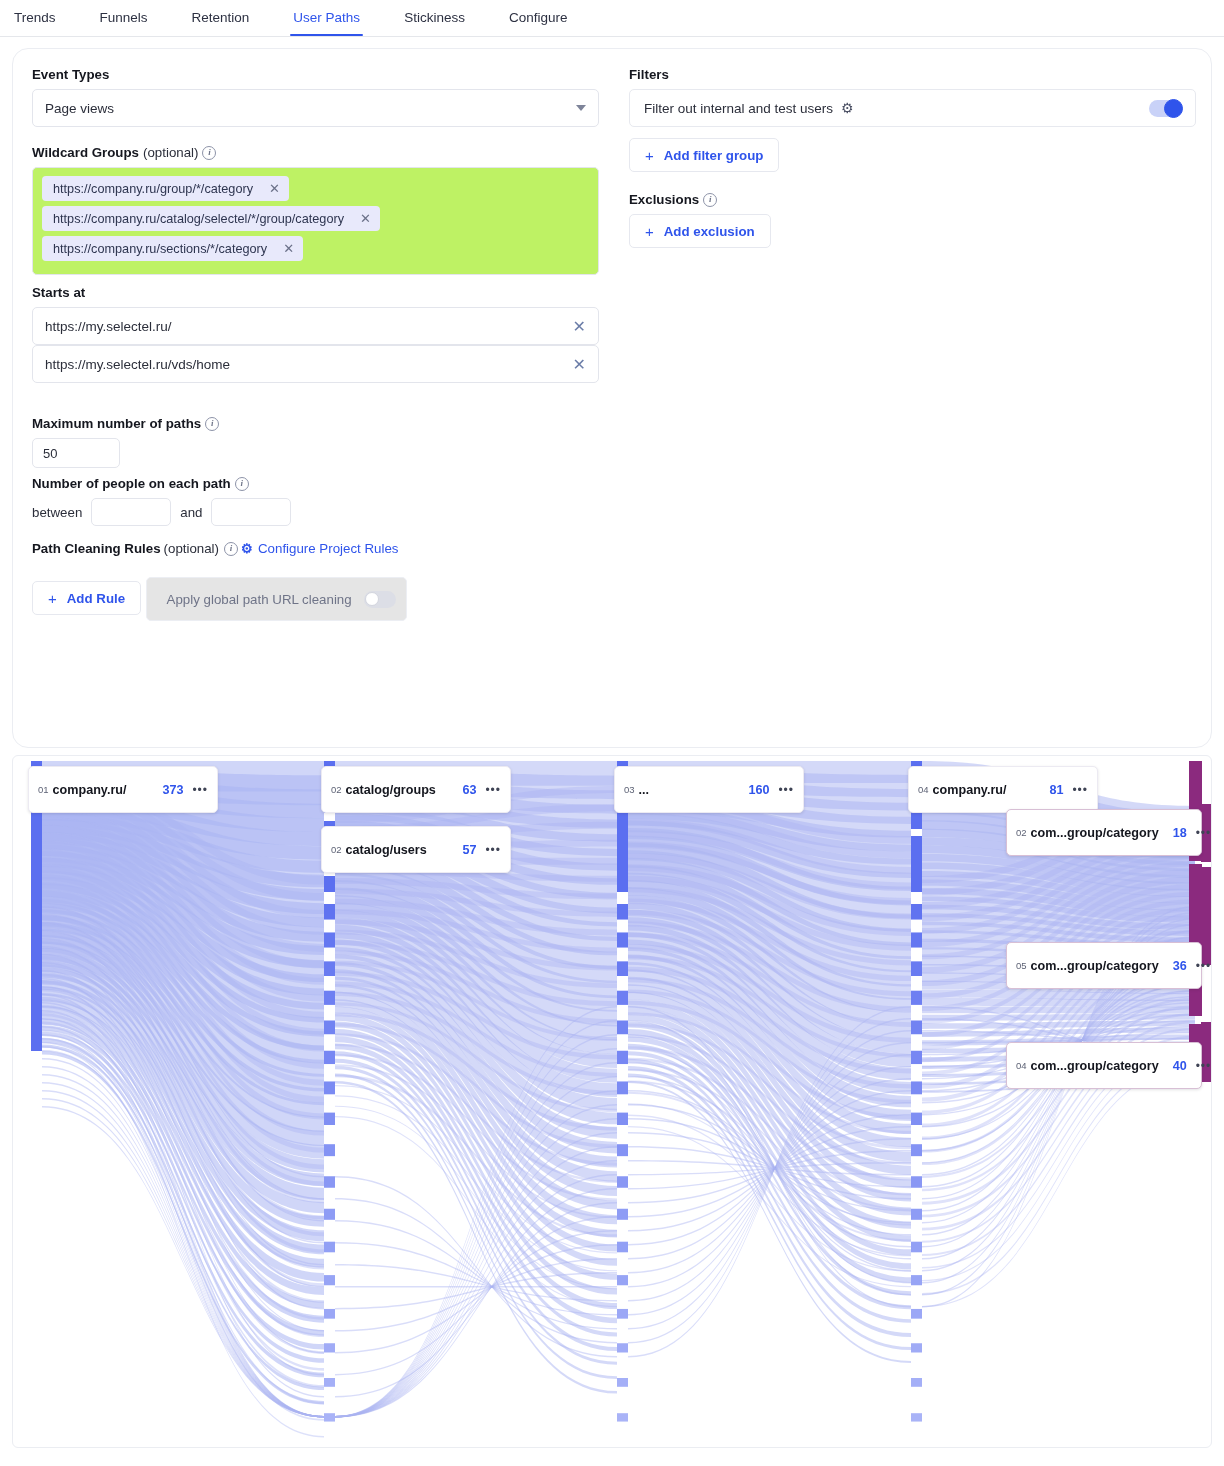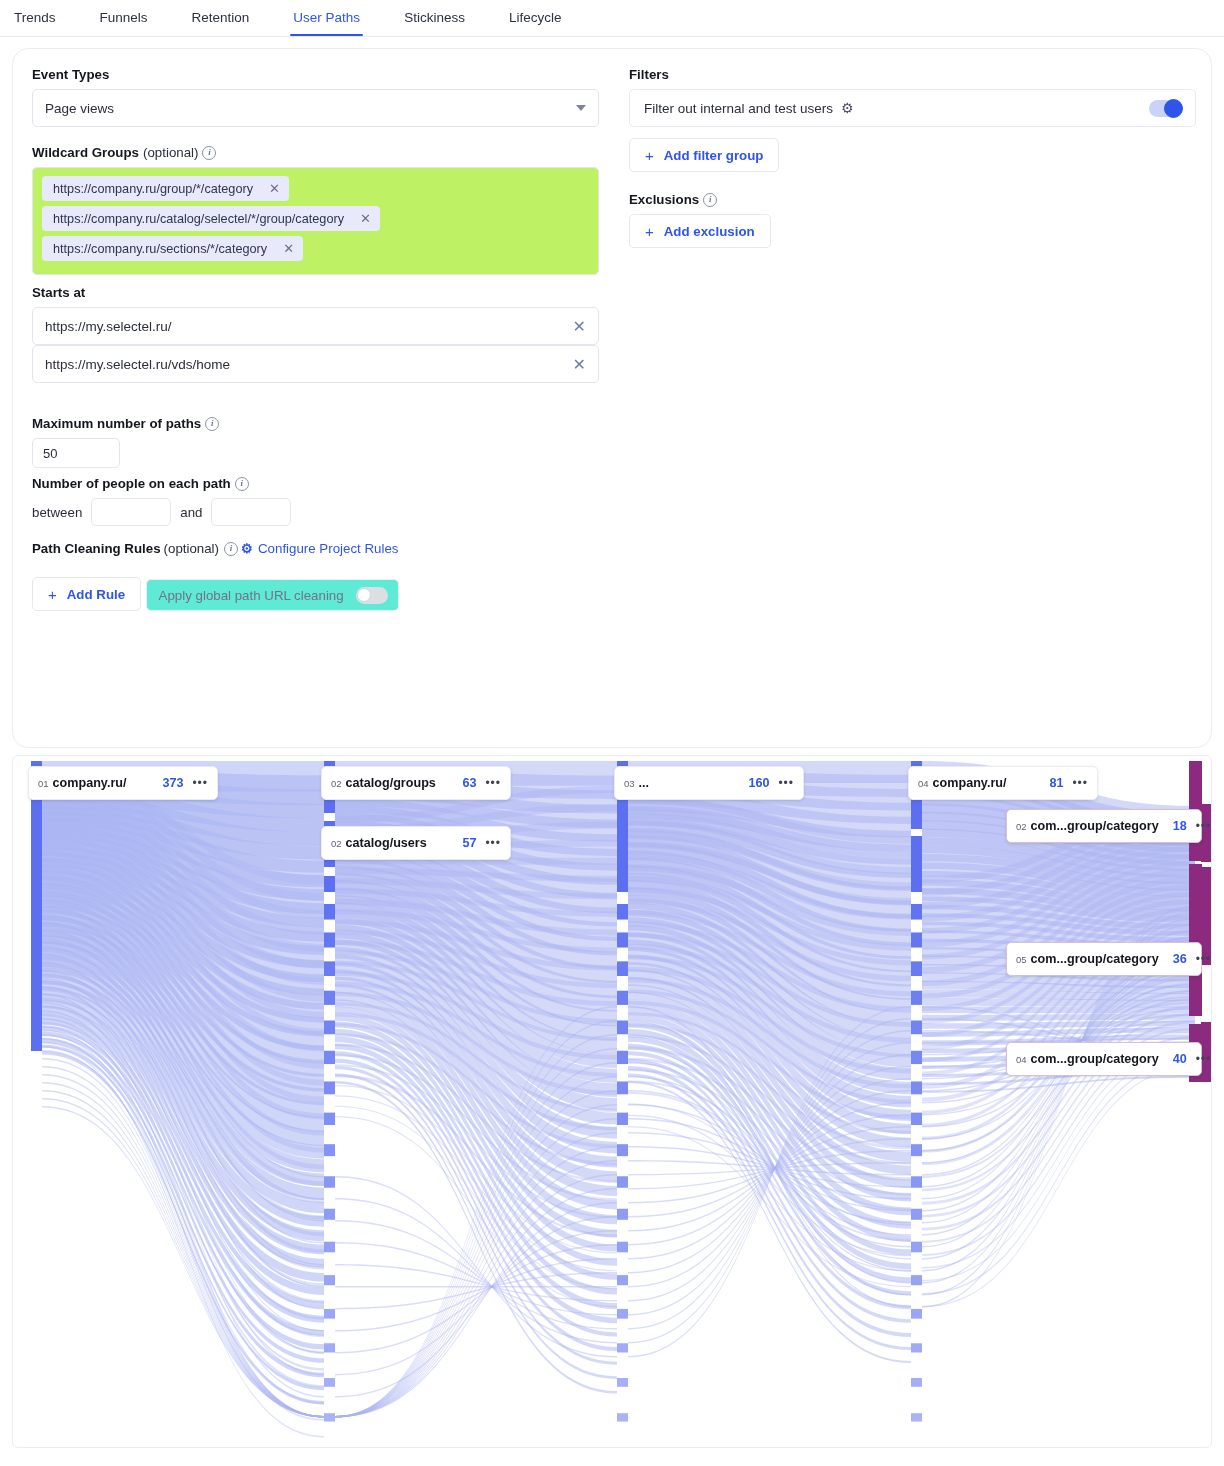--- a/index.html
+++ b/index.html
@@ -143,23 +143,23 @@
     height: 34px; padding: 0 15px;
     border: 1px solid #e6e8ef; border-radius: 5px;
     background: #fff;
     color: #2f54eb; font-size: 13.3px; font-weight: bold;
     cursor: pointer;
   }
   .btn-outline .plus { font-size: 15px; font-weight: normal; }
 
   .toggle-pill {
     display: inline-flex; align-items: center; gap: 12px;
-    height: 32px; padding: 0 10px 0 12px;
+    height: 44px; padding: 0 10px 0 20px;
     border: 1px solid #eceef3; border-radius: 5px;
-    background: #5eead4;
+    background: #e5e5e5;
     font-size: 13.3px; color: #6f7488;
     cursor: pointer;
   }
   .switch {
     width: 32px; height: 17px; border-radius: 9px;
     background: #dcdee6; position: relative; flex: 0 0 auto;
   }
   .switch .knob {
     position: absolute; left: 1.5px; top: 1.5px;
     width: 14px; height: 14px; border-radius: 50%;
@@ -186,21 +186,21 @@
     width: 1200px; height: 693px;
     background: #fff;
     border: 1px solid #ebedf2;
     border-radius: 6px;
     overflow: hidden;
   }
   #sankey { position: absolute; left: 0; top: 0; }
 
   .node-label {
     position: absolute;
-    height: 34px;
+    height: 47px;
     background: #fff;
     border: 1px solid #eceaf2;
     border-radius: 5px;
     box-shadow: 0 1px 3px rgba(20,20,40,.13);
     display: flex; align-items: center;
     padding: 0 9px 0 9px;
     font-size: 12.6px;
     white-space: nowrap;
     cursor: pointer;
   }
@@ -212,21 +212,21 @@
 </style>
 </head>
 <body>
 
 <div class="tabbar">
   <div class="tab">Trends</div>
   <div class="tab">Funnels</div>
   <div class="tab">Retention</div>
   <div class="tab active">User Paths</div>
   <div class="tab">Stickiness</div>
-  <div class="tab">Lifecycle</div>
+  <div class="tab">Configure</div>
 </div>
 
 <div class="form-card">
 
   <div class="col-left">
 
     <div class="flabel">
       <span>Event Types</span>
     </div>
     <div class="select-box">

